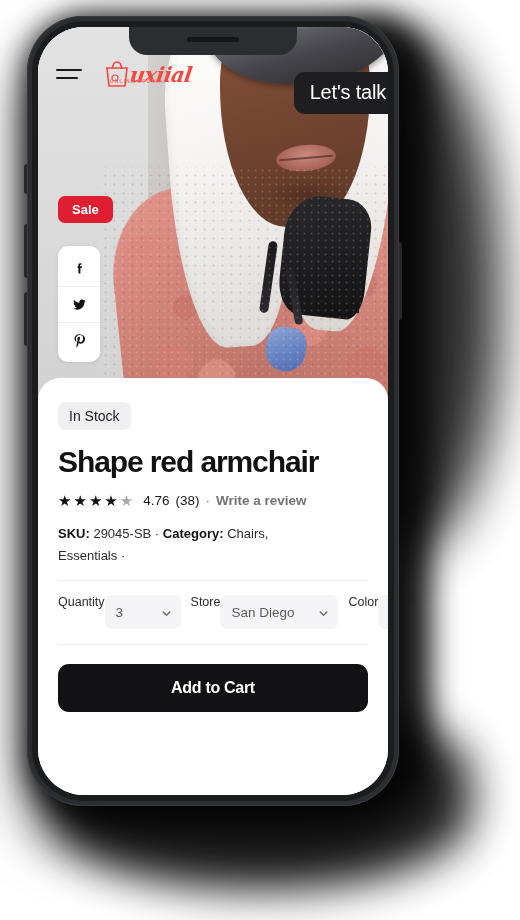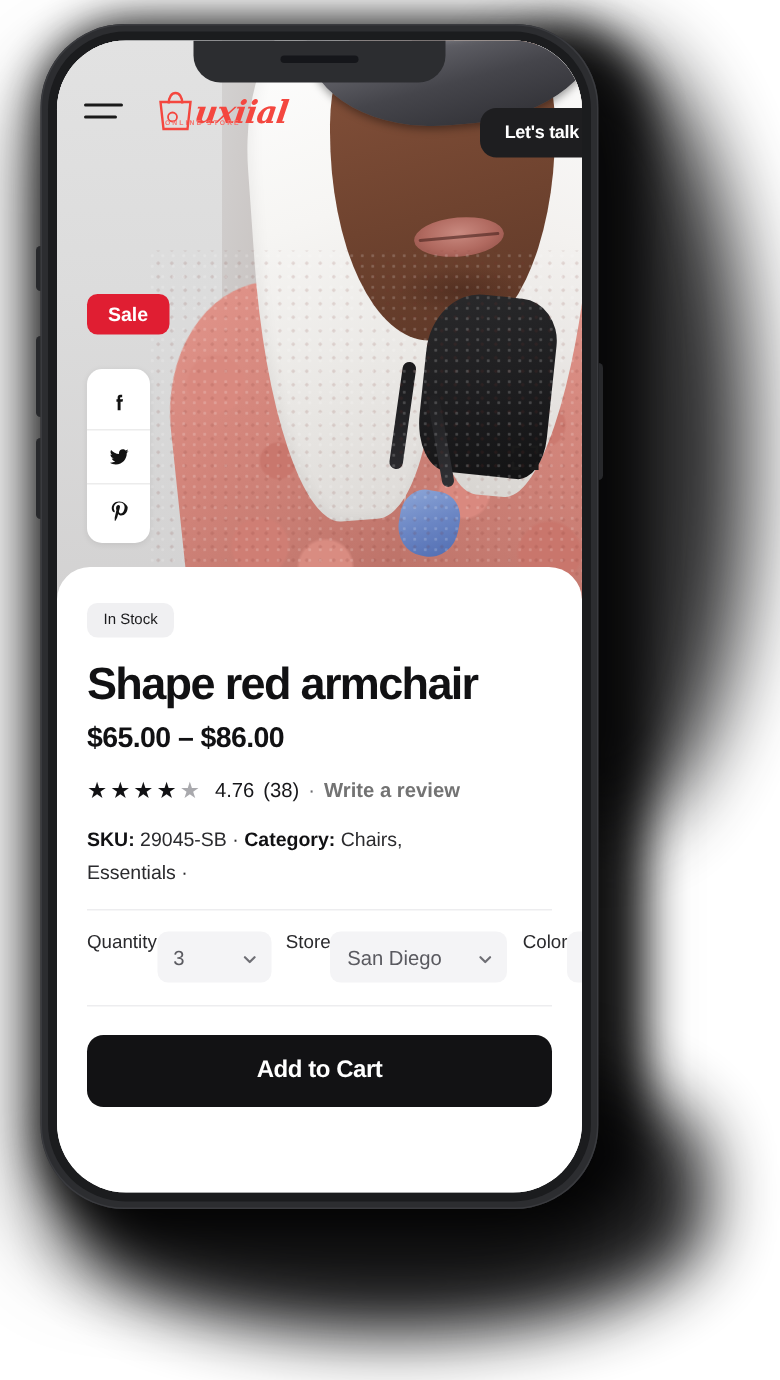--- a/index.html
+++ b/index.html
@@ -347,22 +347,22 @@
     color: #f4736d;
     font-weight: 700;
   }
 
   .lets-talk {
     position: absolute;
     right: -18px;
     top: 45px;
     background: #1e1e20;
     color: #ffffff;
-    font-size: 12px;
-    font-weight: 700;
+    font-size: 20px;
+    font-weight: 400;
     padding: 9px 20px 10px 16px;
     border-radius: 11px;
     letter-spacing: -0.2px;
     white-space: nowrap;
     cursor: pointer;
   }
 
   
   .sale-badge {
     position: absolute;
@@ -417,21 +417,21 @@
     background: #ffffff;
     border-radius: 22px 22px 0 0;
     z-index: 30;
     padding: 24px 20px 0 20px;
   }
 
   .stock-badge {
     display: inline-block;
     background: #f0f0f2;
     color: #1b1b1d;
-    font-size: 10px;
+    font-size: 14px;
     padding: 6px 11px;
     border-radius: 7px;
   }
 
   .title {
     margin-top: 16px;
     font-size: 30px;
     line-height: 1.06;
     font-weight: 700;
     color: #111113;
@@ -626,21 +626,20 @@
           <path d="M18 13.5v3.7h-3.7"></path>
         </svg>
       </div>
 
       <div class="card">
 
         <div class="stock-badge">In Stock</div>
 
         <h1 class="title">Shape red armchair</h1>
 
-        <div class="price">$65.00 – $86.00</div>
 
         <div class="rating-row">
           <span class="stars">
             <span class="star-on">★</span>
             <span class="star-on">★</span>
             <span class="star-on">★</span>
             <span class="star-on">★</span>
             <span class="star-off">★</span>
           </span>
           <span class="rating-num">4.76</span>

